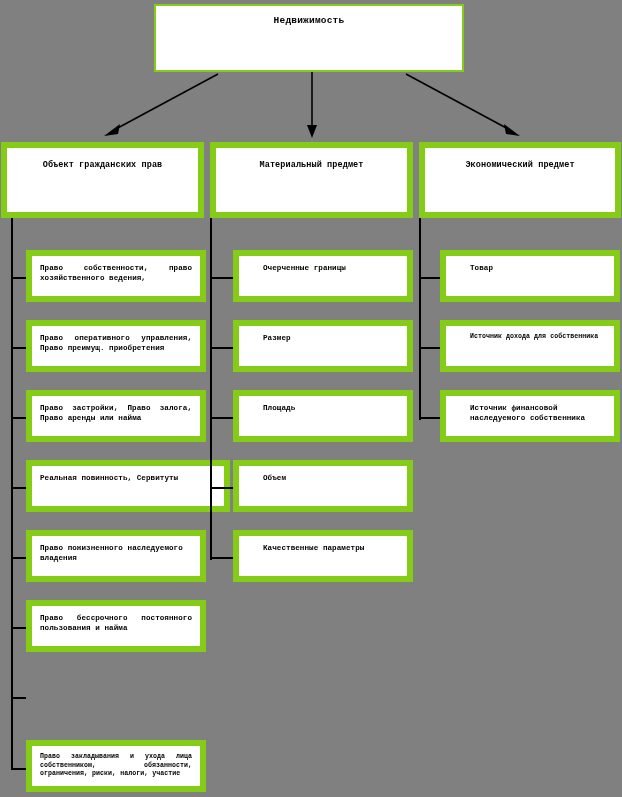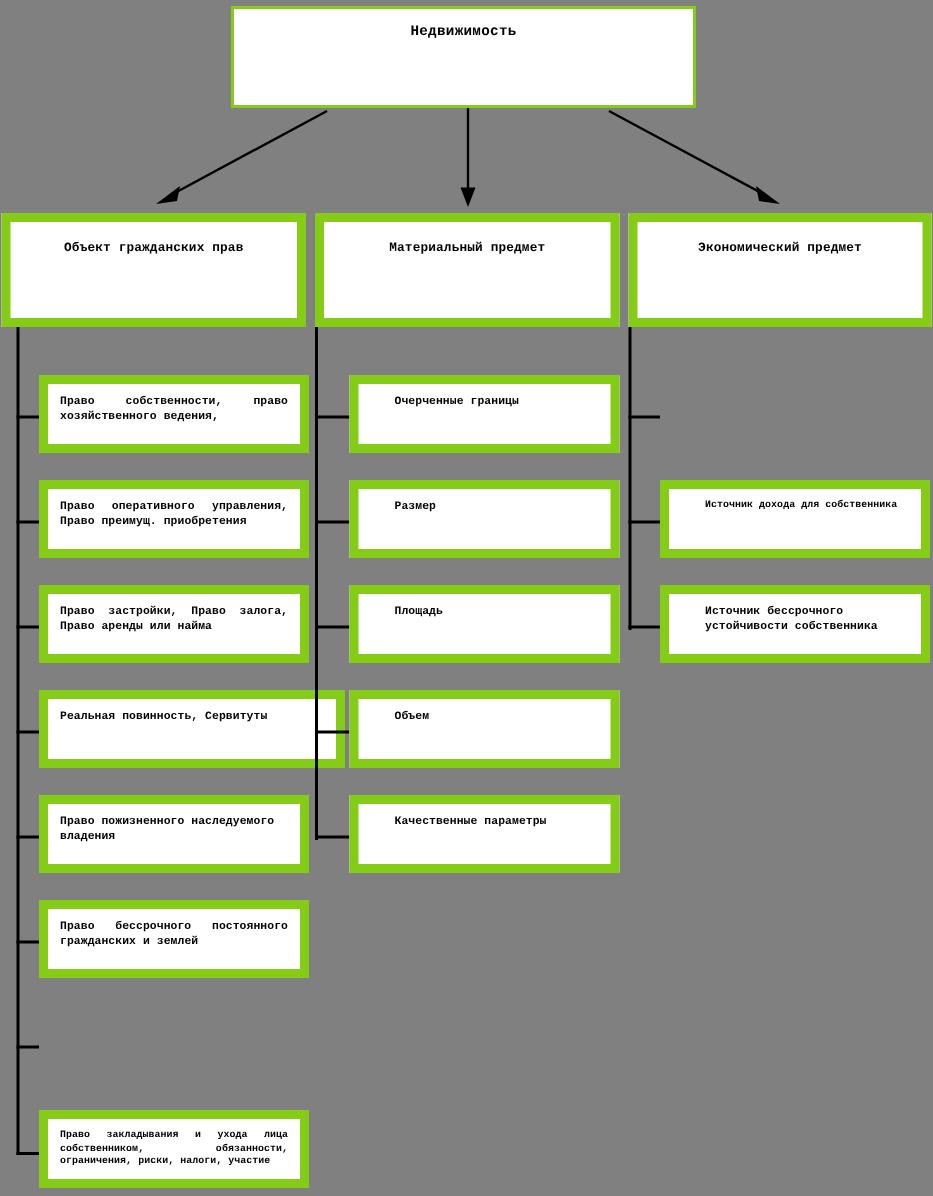--- a/index.html
+++ b/index.html
@@ -121,21 +121,21 @@
   <div class="box leaf c1" style="left:26px;top:390px;width:180px;height:52px;">
     <span class="txt">Право   застройки,   Право залога,  Право  аренды  или найма</span>
   </div>
   <div class="box leaf c1 plain" style="left:26px;top:460px;width:204px;height:52px;">
     <span class="txt">Реальная повинность, Сервитуты</span>
   </div>
   <div class="box leaf c1 plain" style="left:26px;top:530px;width:180px;height:52px;">
     <span class="txt">Право пожизненного наследуемого владения</span>
   </div>
   <div class="box leaf c1" style="left:26px;top:600px;width:180px;height:52px;">
-    <span class="txt">Право       бессрочного постоянного   гражданских   и землей</span>
+    <span class="txt">Право       бессрочного постоянного   пользования   и найма</span>
   </div>
   <div class="box leaf c1 tiny" style="left:26px;top:740px;width:180px;height:52px;">
     <span class="txt">Право закладывания и ухода лица собственником, обязанности, ограничения, риски, налоги, участие</span>
   </div>
 
   <div class="trunk" style="left:210px;top:218px;width:2px;height:342px;"></div>
   <div class="stub" style="left:210px;top:277px;width:23px;height:2px;"></div>
   <div class="stub" style="left:210px;top:347px;width:23px;height:2px;"></div>
   <div class="stub" style="left:210px;top:417px;width:23px;height:2px;"></div>
   <div class="stub" style="left:210px;top:487px;width:23px;height:2px;"></div>
@@ -155,20 +155,23 @@
   </div>
   <div class="box leaf c2 plain" style="left:233px;top:530px;width:180px;height:52px;">
     <span class="txt">Качественные  параметры</span>
   </div>
 
   <div class="trunk" style="left:419px;top:218px;width:2px;height:202px;"></div>
   <div class="stub" style="left:419px;top:277px;width:21px;height:2px;"></div>
   <div class="stub" style="left:419px;top:347px;width:21px;height:2px;"></div>
   <div class="stub" style="left:419px;top:417px;width:21px;height:2px;"></div>
 
+  <div class="box leaf c3 plain" style="left:440px;top:250px;width:180px;height:52px;">
+    <span class="txt">Товар</span>
+  </div>
   <div class="box leaf c3 tiny plain" style="left:440px;top:320px;width:180px;height:52px;">
     <span class="txt">Источник дохода для собственника</span>
   </div>
   <div class="box leaf c3 plain" style="left:440px;top:390px;width:180px;height:52px;">
-    <span class="txt">Источник  бессрочного  устойчивости собственника</span>
+    <span class="txt">Источник  финансовой  наследуемого собственника</span>
   </div>
 
 </div>
 
 </body></html>

